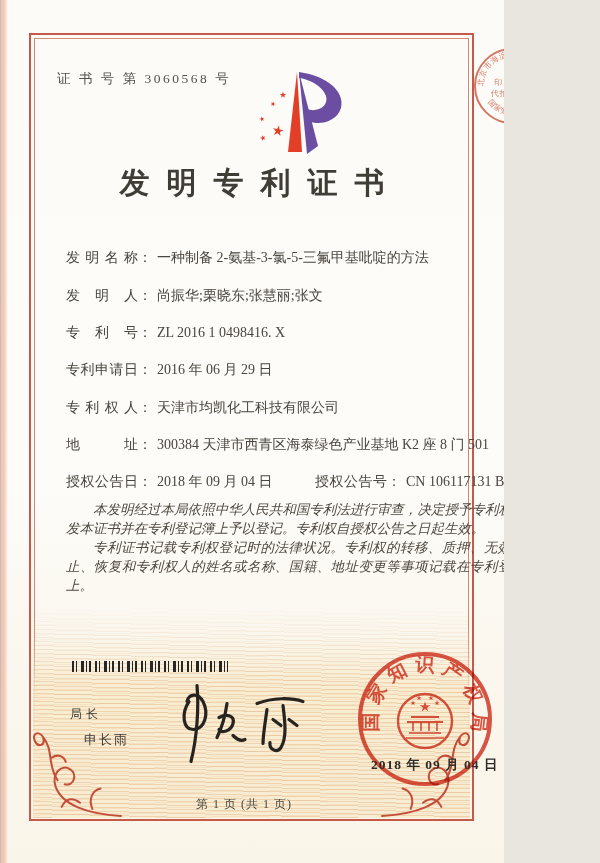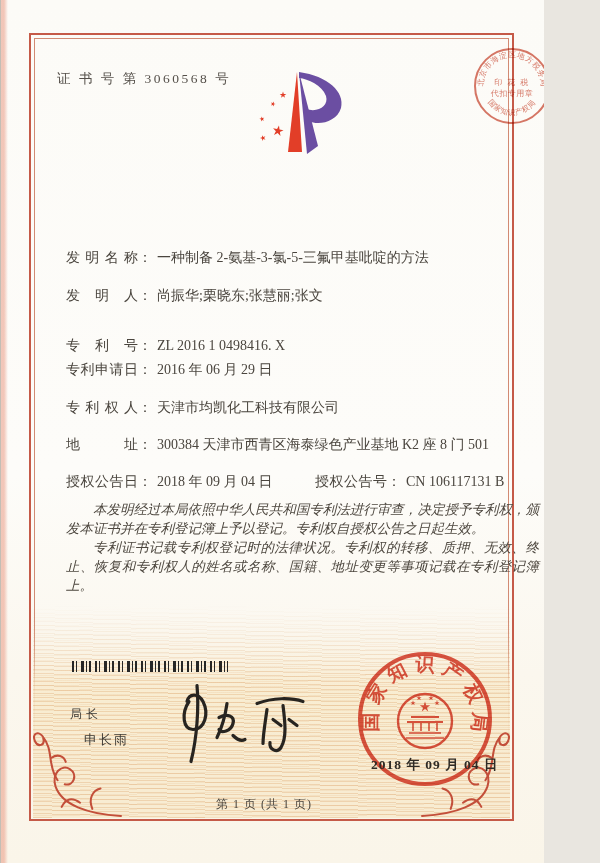--- a/index.html
+++ b/index.html
@@ -1,17 +1,17 @@
 <!DOCTYPE html>
 <html><head>
 <meta charset="utf-8">
 <style>
   html,body{margin:0;padding:0;background:#e9e6e0;}
   .page{
-    position:relative;width:544px;height:863px;overflow:hidden;
+    position:relative;width:504px;height:863px;overflow:hidden;
     background:linear-gradient(180deg,#fcfbf7 0%,#fdfcf9 55%,#fbf7ee 78%,#faf5e9 100%);
     font-family:"Liberation Serif","DejaVu Serif",serif;color:#44403a;
   }
   .edge-left{position:absolute;left:0;top:0;bottom:0;width:8px;z-index:9;
     background:linear-gradient(90deg,#c3beb5 0 1px,rgba(233,155,133,.55) 1px 4px,rgba(233,155,133,0) 8px);}
   .frame-outer{position:absolute;left:29px;top:33px;right:30px;bottom:42px;border:2.5px solid #c55a48;}
   .frame-inner{position:absolute;inset:3px;border:1px solid #d28a73;}
   .guilloche{position:absolute;left:33px;right:34px;top:606px;bottom:45px;z-index:1;
     background:
       repeating-linear-gradient(1.5deg, rgba(214,146,82,.28) 0 1px, rgba(214,146,82,0) 1px 4px),
@@ -84,28 +84,29 @@
     <text font-size="7.8" letter-spacing="0.6" fill="#cf5a46" font-family="'Liberation Serif',serif">
       <textPath href="#arcTop" startOffset="2">北京市海淀区地方税务局</textPath>
     </text>
     <text font-size="7.5" letter-spacing="0.5" fill="#cf5a46" font-family="'Liberation Serif',serif">
       <textPath href="#arcBot" startOffset="2">国家知识产权局</textPath>
     </text>
     <text x="40" y="39" text-anchor="middle" font-size="8" letter-spacing="1.5" fill="#cf5a46" font-family="'Liberation Serif',serif">印 花 税</text>
     <text x="40" y="50" text-anchor="middle" font-size="8" letter-spacing="0.5" fill="#cf5a46" font-family="'Liberation Serif',serif">代扣专用章</text>
   </svg>
 
+  <div class="title">发明专利证书</div>
 
   <div class="field-row" style="top:249px">
     <span class="field-label">发明名称</span><span class="field-colon">：</span><span>一种制备 2-氨基-3-氯-5-三氟甲基吡啶的方法</span>
   </div>
   <div class="field-row" style="top:287px">
     <span class="field-label">发明人</span><span class="field-colon">：</span><span>尚振华;栗晓东;张慧丽;张文</span>
   </div>
-  <div class="field-row" style="top:337px">
+  <div class="field-row" style="top:324px">
     <span class="field-label">专利号</span><span class="field-colon">：</span><span>ZL 2016 1 0498416. X</span>
   </div>
   <div class="field-row" style="top:361px">
     <span class="field-label">专利申请日</span><span class="field-colon">：</span><span>2016 年 06 月 29 日</span>
   </div>
   <div class="field-row" style="top:399px">
     <span class="field-label">专利权人</span><span class="field-colon">：</span><span>天津市均凯化工科技有限公司</span>
   </div>
   <div class="field-row" style="top:436px">
     <span class="field-label">地址</span><span class="field-colon">：</span><span>300384 天津市西青区海泰绿色产业基地 K2 座 8 门 501</span>

